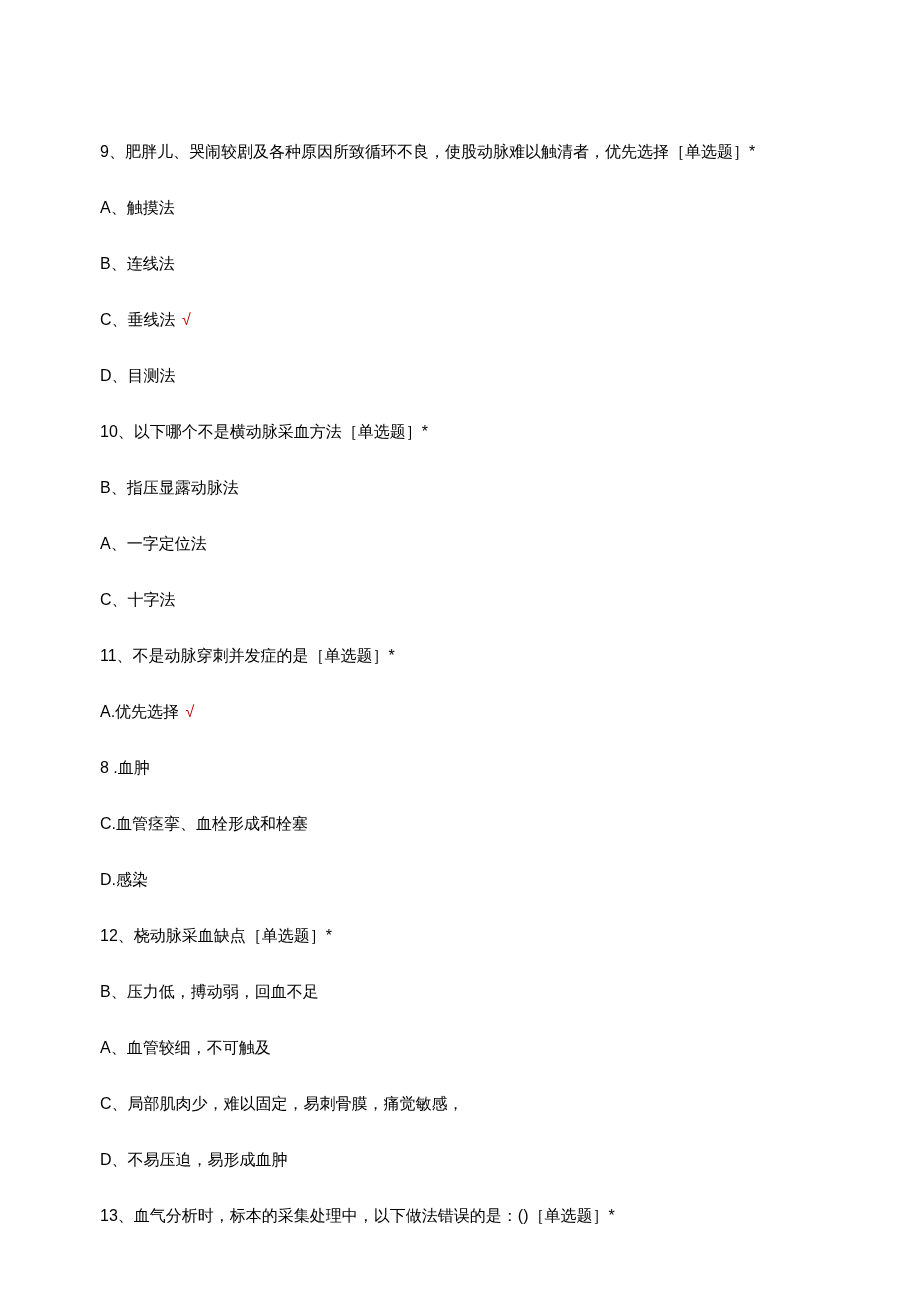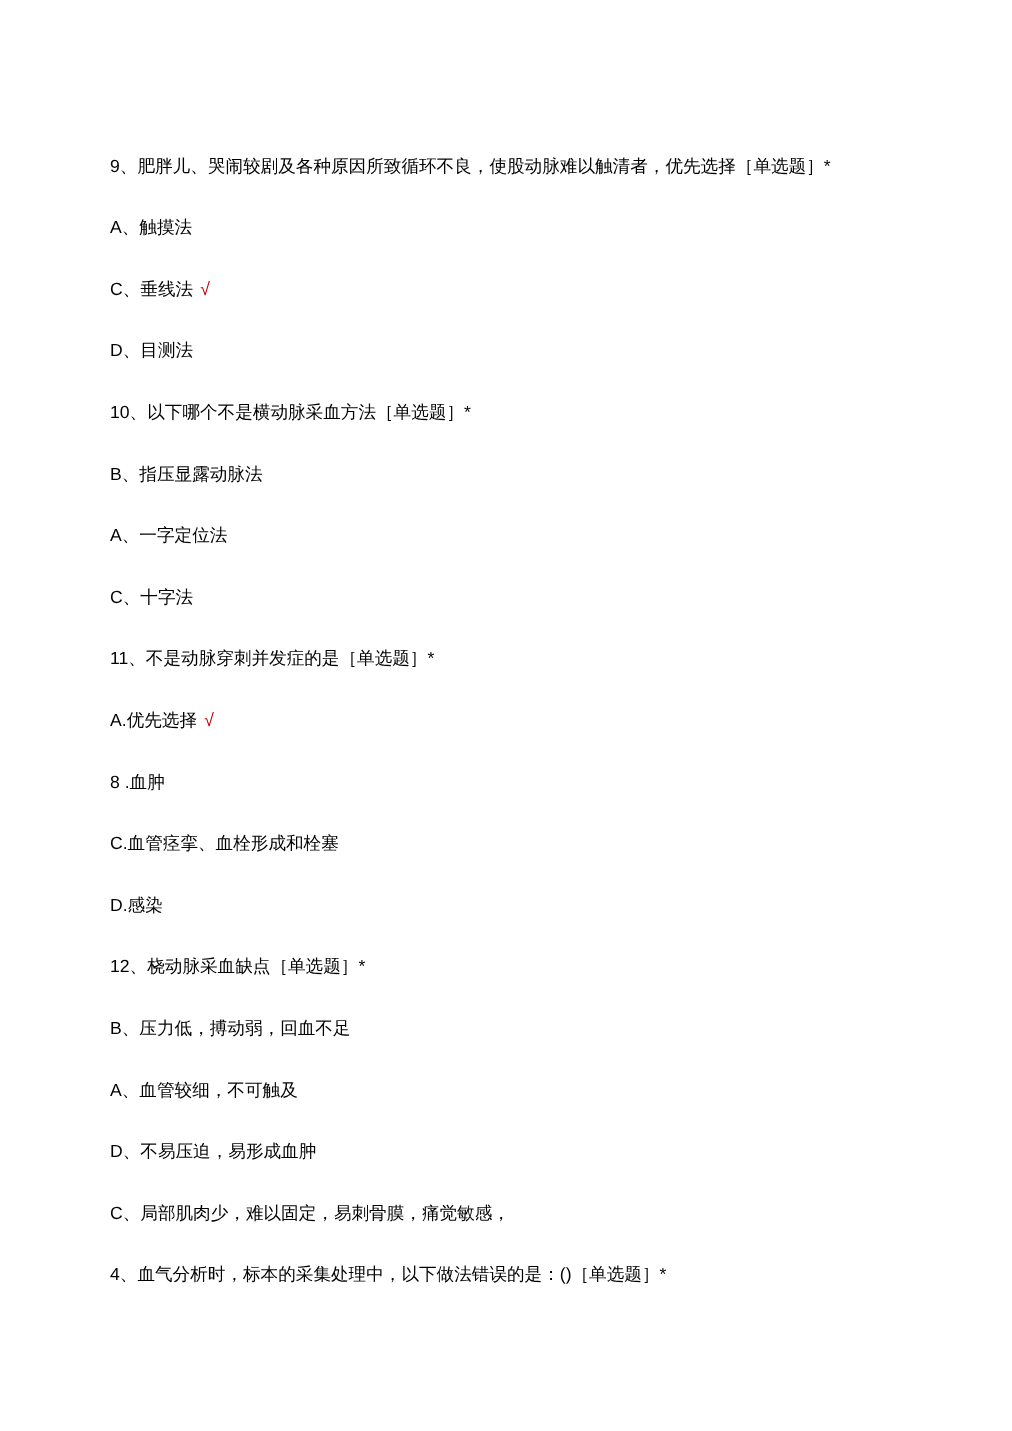--- a/index.html
+++ b/index.html
@@ -22,30 +22,31 @@
     color: #c00000;
     margin-left: 2px;
   }
 </style>
 </head>
 <body>
 
 <div class="page" id="page">
     <p class="line">9、肥胖儿、哭闹较剧及各种原因所致循环不良，使股动脉难以触清者，优先选择［单选题］*</p>
     <p class="line"><span>A、触摸法</span></p>
+    <p class="line"><span>B、连线法</span></p>
     <p class="line"><span>C、垂线法</span> <span class="check">√</span></p>
     <p class="line"><span>D、目测法</span></p>
     <p class="line">10、以下哪个不是横动脉采血方法［单选题］*</p>
     <p class="line"><span>B、指压显露动脉法</span></p>
     <p class="line"><span>A、一字定位法</span></p>
     <p class="line"><span>C、十字法</span></p>
     <p class="line">11、不是动脉穿刺并发症的是［单选题］*</p>
     <p class="line"><span>A.优先选择</span> <span class="check">√</span></p>
     <p class="line"><span>8 .血肿</span></p>
     <p class="line"><span>C.血管痉挛、血栓形成和栓塞</span></p>
     <p class="line"><span>D.感染</span></p>
     <p class="line">12、桡动脉采血缺点［单选题］*</p>
     <p class="line"><span>B、压力低，搏动弱，回血不足</span></p>
     <p class="line"><span>A、血管较细，不可触及</span></p>
+    <p class="line"><span>C、局部肌肉少，难以固定，易刺骨膜，痛觉敏感，</span></p>
     <p class="line"><span>D、不易压迫，易形成血肿</span></p>
-    <p class="line"><span>C、局部肌肉少，难以固定，易刺骨膜，痛觉敏感，</span></p>
-    <p class="line">4、血气分析时，标本的采集处理中，以下做法错误的是：()［单选题］*</p>
+    <p class="line">13、血气分析时，标本的采集处理中，以下做法错误的是：()［单选题］*</p>
   </div>
 
 </body></html>

